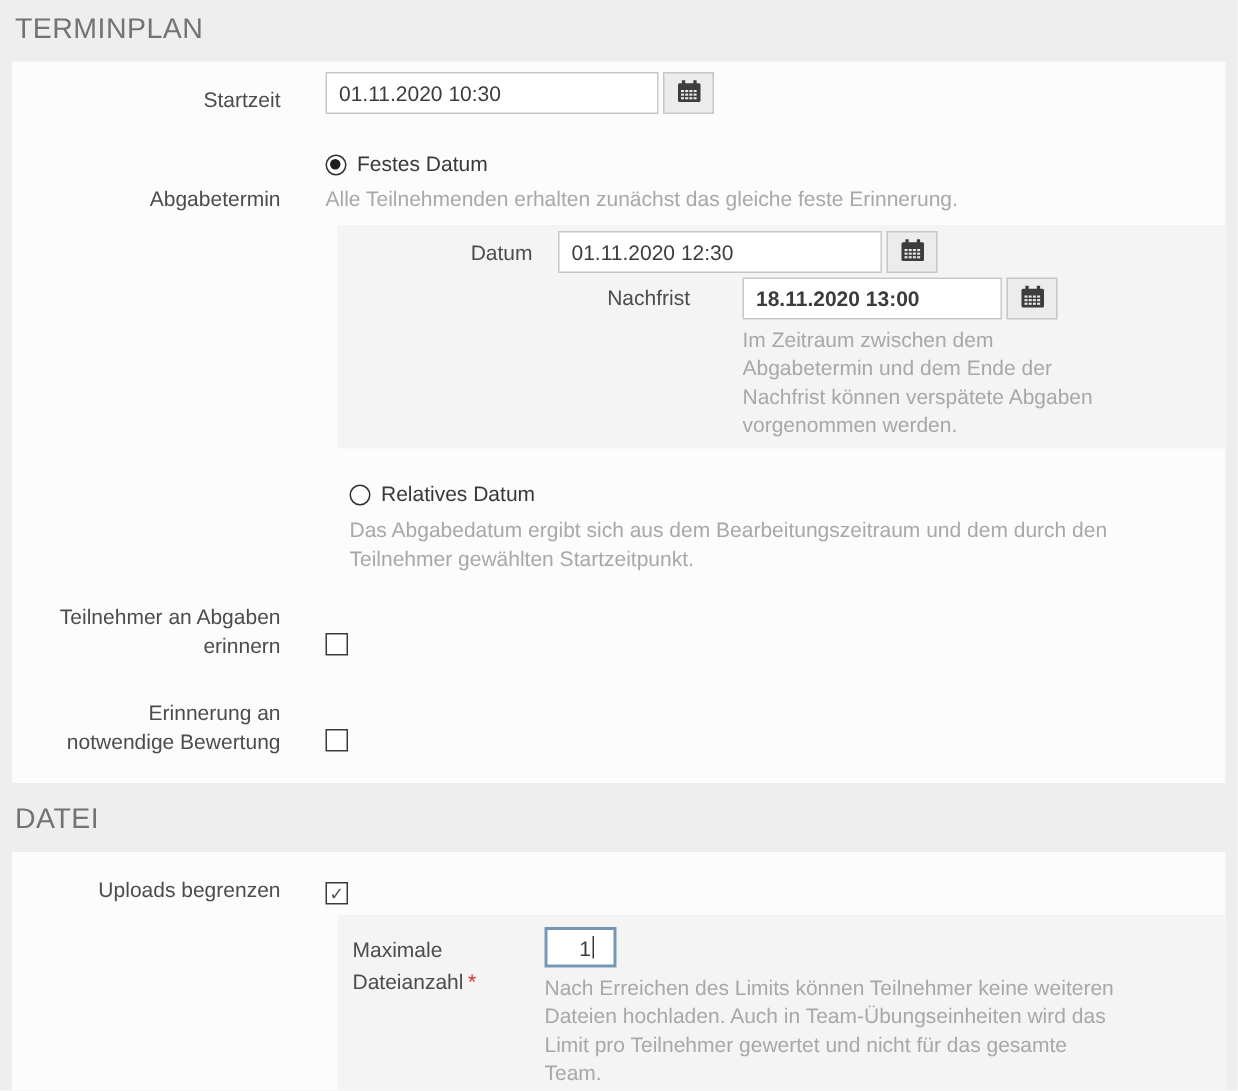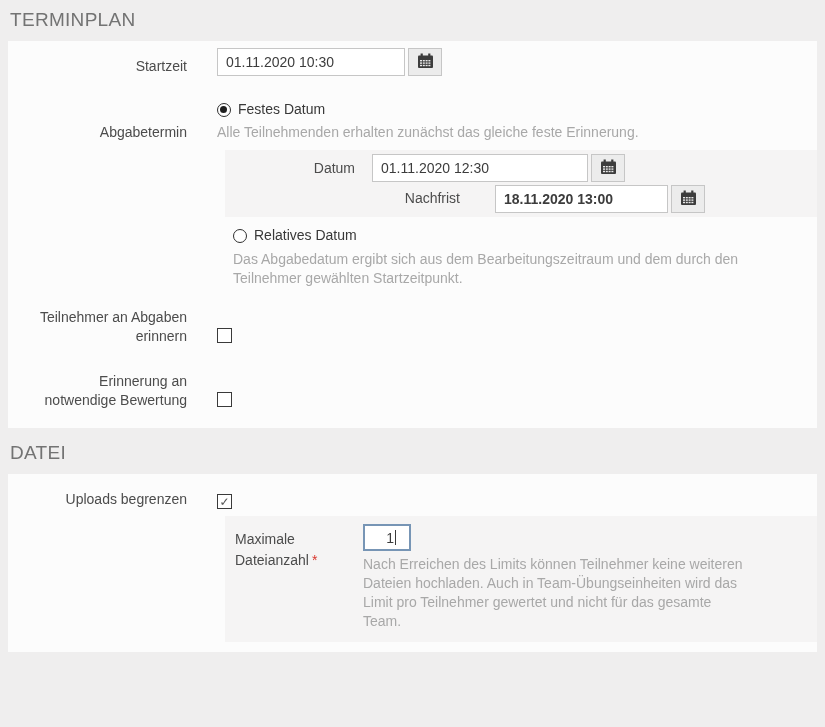--- a/index.html
+++ b/index.html
@@ -44,21 +44,21 @@
   input.text-input {
     height: 28px;
     border: 1px solid #c6c6c6;
     background: #fff;
     color: #3c3c3c;
     font-family: "Liberation Sans", sans-serif;
     font-size: 14px;
     padding: 0 8px;
     outline: none;
   }
-  .w188 { width: 188px; }
+  .w188 { width: 222px; }
   .w200 { width: 216px; }
   .w165 { width: 173px; font-weight: bold; }
   .cal-btn {
     width: 34px; height: 28px;
     margin-left: 3px;
     background: #ececec;
     border: 1px solid #c6c6c6;
     display: flex; align-items: center; justify-content: center;
     cursor: pointer;
   }
@@ -118,21 +118,21 @@
   .nf-row { display: flex; align-items: flex-start; }
   .nf-label {
     width: 225px; flex: none;
     text-align: right;
     margin-right: 35px;
     padding-top: 5px;
     color: #4c4c4c;
   }
   .nf-help { max-width: 240px; margin-top: 4px; padding-bottom: 2px; }
 
-  .indent-block { margin-left: 225px; margin-top: 9px; }
+  .indent-block { margin-left: 225px; margin-top: 21px; }
   .rel-help { max-width: 540px; margin-top: 5px; }
 
   .subbox2 {
     background: #f5f4f4;
     margin-left: 217px;
     margin-top: 7px;
     padding: 8px 0 8px 10px;
   }
   .sub2-label {
     width: 118px; flex: none;
@@ -263,20 +263,21 @@
                     <rect x="11.4" y="9.4" width="2" height="1.4"></rect>
                   <rect x="3" y="11.8" width="2" height="1.4"></rect>
                     <rect x="5.8" y="11.8" width="2" height="1.4"></rect>
                     <rect x="8.6" y="11.8" width="2" height="1.4"></rect>
                     <rect x="11.4" y="11.8" width="2" height="1.4"></rect>
                 </g>
               </svg>
             </span>
           </div>
         </div>
+        <div class="help-text nf-help">Im Zeitraum zwischen dem Abgabetermin und dem Ende der Nachfrist können verspätete Abgaben vorgenommen werden.</div>
       </div>
     </div>
   </div>
 
   <div class="indent-block">
     <div class="radio-option">
       <span class="radio"></span>
       <span class="radio-text">Relatives Datum</span>
     </div>
     <div class="help-text rel-help">Das Abgabedatum ergibt sich aus dem Bearbeitungszeitraum und dem durch den Teilnehmer gewählten Startzeitpunkt.</div>

